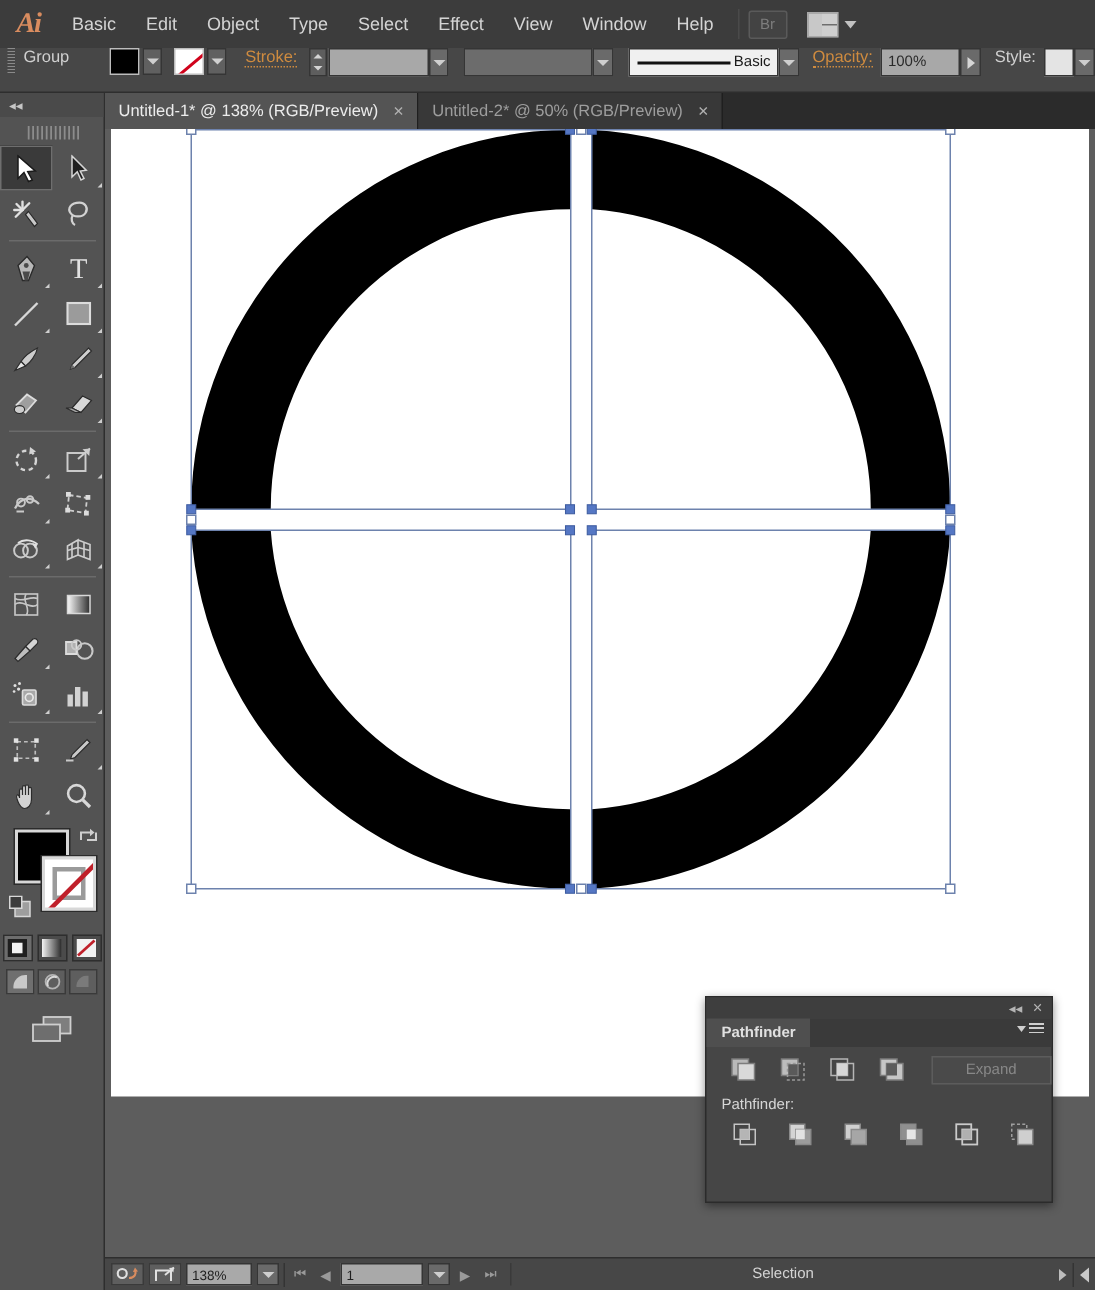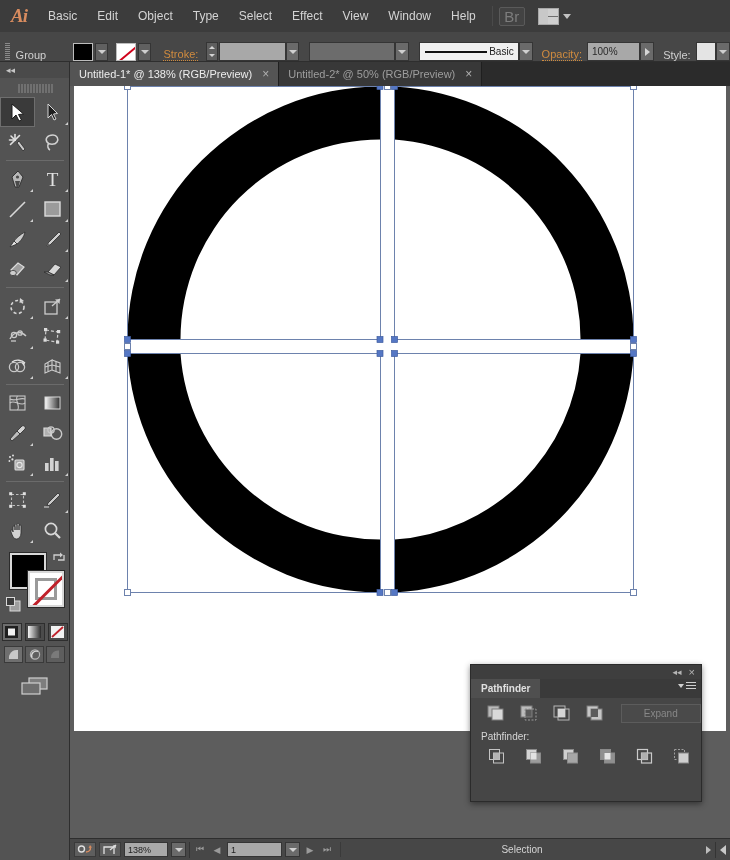--- a/index.html
+++ b/index.html
@@ -24,21 +24,21 @@
     font-size:19px; font-weight:bold; font-style:italic;
     color:#d98c5f; letter-spacing:-1px;
   }
   .menu-item {
     padding:0 10px; height:32px; line-height:32px;
     font-size:12px; color:#d4d4d4; cursor:default;
   }
   .mb-sep { width:1px; height:20px; background:#4a4a4a; margin:0 6px; }
   .br-btn {
     width:26px; height:19px; border:1px solid #5a5a5a;
-    background:#434343; color:#7d7d7d; font-size:15px;
+    background:#434343; color:#7d7d7d; font-size:10px;
     display:flex; align-items:center; justify-content:center;
     border-radius:2px;
   }
   .ws-btn { display:flex; align-items:center; margin-left:13px; }
   .ws-ico {
     width:21px; height:17px; border:1px solid #a8a8a8; background:#6e6e6e;
     display:flex; position:relative;
   }
   .ws-ico i { display:block; position:absolute; background:#cfcfcf; }
   .ws-l { left:0; top:0; width:9px; height:15px; background:#c8c8c8 !important; }
@@ -46,21 +46,21 @@
   .ws-r2 { right:0; bottom:0; width:10px; height:7px; }
   .tri-dn {
     width:0;height:0;border-left:4px solid transparent;border-right:4px solid transparent;
     border-top:5px solid #c2c2c2; margin-left:4px;
   }
 
   
   .controlbar {
     position:absolute; left:0; top:32px; width:730px; height:30px;
     background:#474747; border-bottom:1px solid #2e2e2e;
-    display:flex; align-items:flex-end;
+    display:flex; align-items:flex-start;
   }
   .grip { width:5px; height:18px; margin-left:5px; margin-right:6px;
     background:repeating-linear-gradient(to bottom,#8a8a8a 0 1px,transparent 1px 2px); }
   .cb-label { font-size:11px; color:#d0d0d0; }
   .cb-label.orange { color:#cf8b3f; border-bottom:1px dotted #cf8b3f; }
   .swatch-box {
     width:22px; height:18px; border:1px solid #bdbdbd; background:#000;
   }
   .swatch-none {
     width:22px; height:18px; border:1px solid #bdbdbd; background:#fff; position:relative; overflow:hidden;

